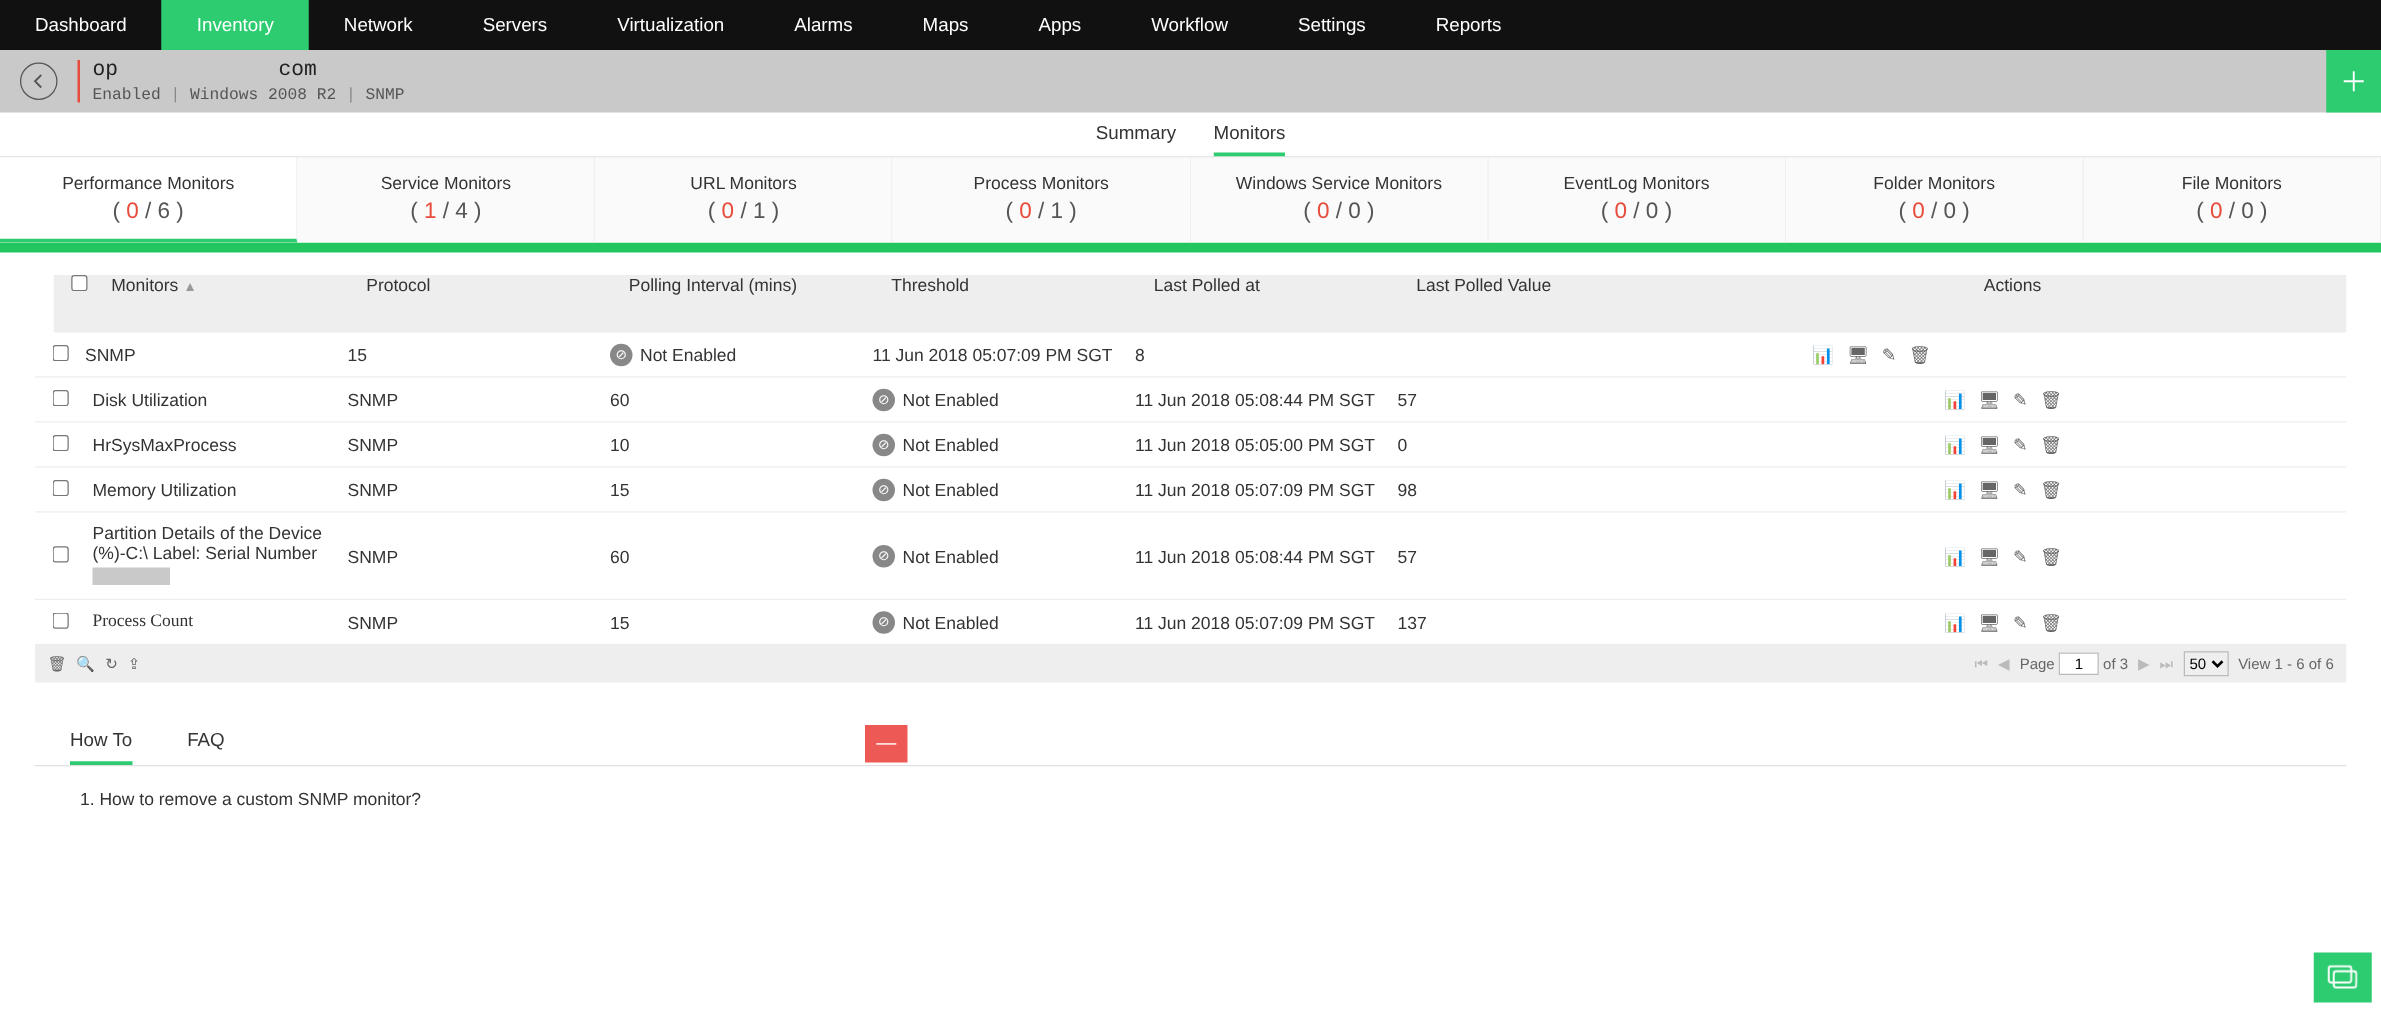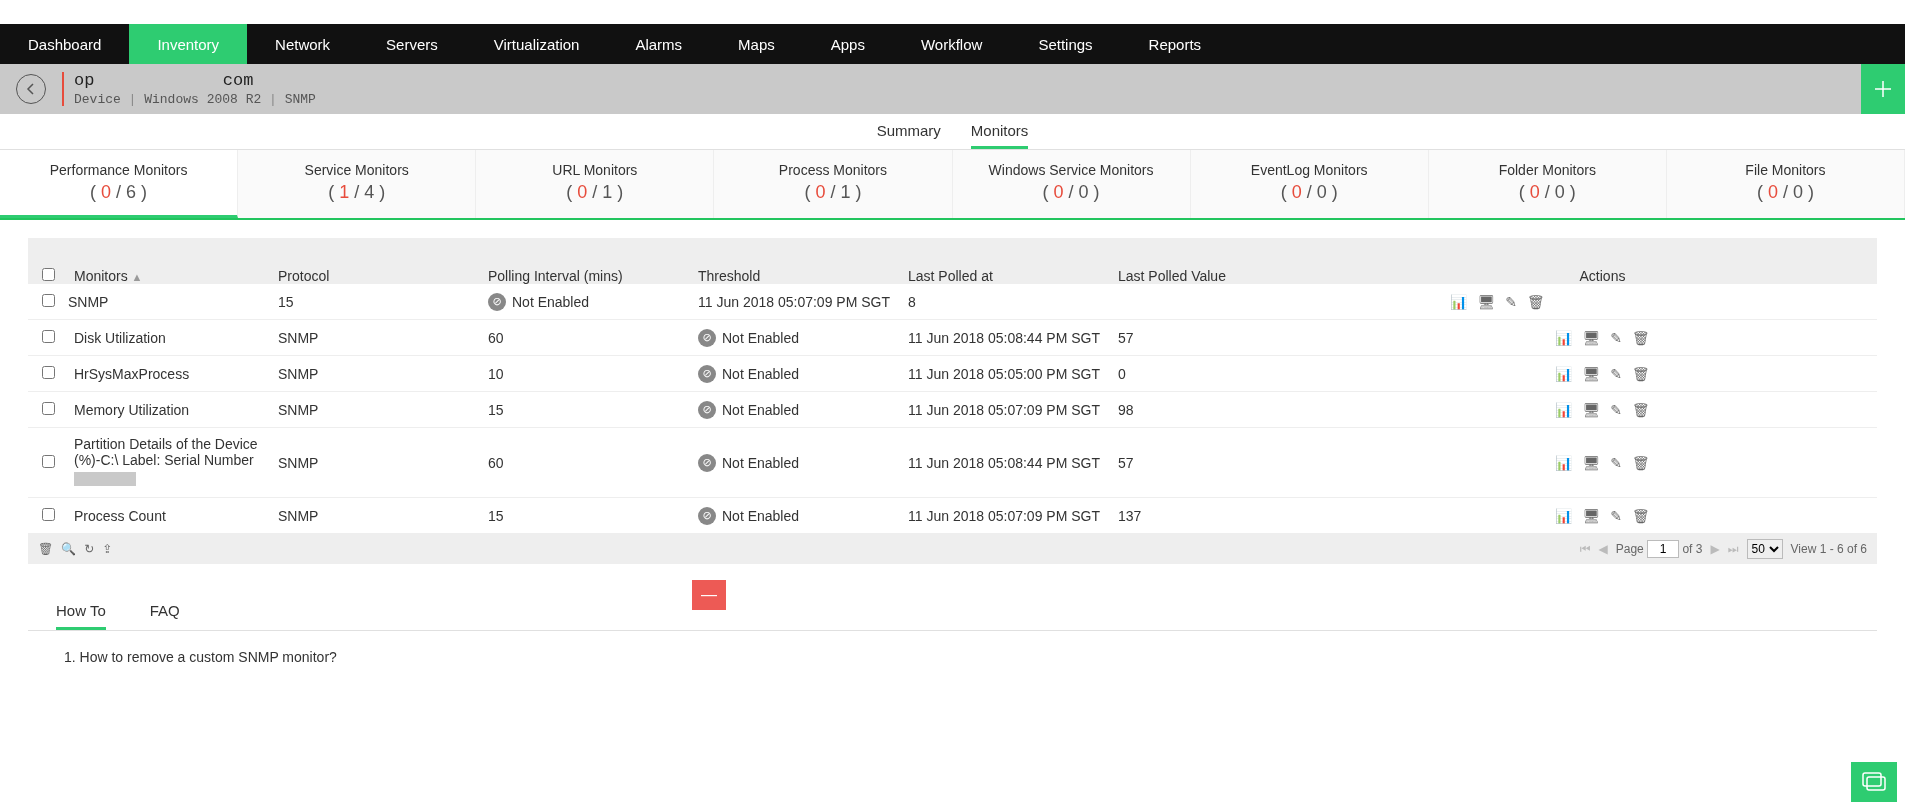--- a/index.html
+++ b/index.html
@@ -1,44 +1,44 @@
 <!DOCTYPE html>
 <html><head>
 <meta charset="utf-8">
 <style>
   * { box-sizing: border-box; margin: 0; padding: 0; }
   body { font-family: "Segoe UI", Arial, sans-serif; font-size: 14px; color: #333; background: #fff; width: 1905px; overflow-x:hidden;}
   
-  .topnav { background: #111; height: 40px; display: flex; align-items: stretch; margin-top: 24px; }
+  .topnav { background: #111; height: 40px; display: flex; align-items: stretch; }
   .topnav-item { color: #fff; padding: 0 28px; display:flex; align-items:center; font-size:15px; cursor:pointer;}
   .topnav-item.active { background: #2ecc71; color:#fff; }
 
   .subhead { background:#c9c9c9; height:50px; display:flex; align-items:center; position:relative;font-family:Liberation Mono, monospace; }
   .back-circle { width:30px; height:30px; border:1px solid #555; border-radius:50%; display:flex; align-items:center; justify-content:center; margin-left:16px; cursor:pointer;}
   .redbar { width:2px; height:34px; background:#e74c3c; margin: 0 10px 0 16px;}
   .subhead-title { font-size:17px; color:#222; }
   .subhead-bc { font-size:13px; color:#555; margin-top:2px;}
   .subhead-bc span::after{content:"  |  "; color:#888;}
   .subhead-bc span:last-child::after{content:"";}
   .plus-btn { position:absolute; right:0; top:0; width:44px; height:50px; background:#2ecc71; color:#fff; display:flex; align-items:center; justify-content:center; font-size:26px; cursor:pointer;}
 
   .page-tabs { display:flex; justify-content:center; gap:30px; border-bottom:1px solid #e0e0e0; height:34px; margin-top:2px;}
   .page-tab { font-size:15px; color:#333; padding-top:6px; cursor:pointer; border-bottom:3px solid transparent;}
   .page-tab.active { border-bottom-color:#2ecc71; }
 
-  .mon-tabs { display:flex; border-bottom:2px solid #22c55e;}
+  .mon-tabs { display:flex; border-bottom:8px solid #22c55e;}
   .mon-tab { flex:1; text-align:center; padding:12px 4px; border-right:1px solid #eee; background:#fff; cursor:pointer;}
   .mon-tab.active { border-bottom:3px solid #2ecc71; background:#fff;}
   .mon-tab:not(.active){ background:#fafafa;}
   .mon-tab .t1 { font-size:14px; color:#333; }
   .mon-tab .t2 { font-size:18px; color:#555; margin-top:4px;}
   .mon-tab .t2 .n1 { color:#e74c3c;}
 
   .grid-wrap { margin:18px 28px 0 28px; }
-  .grid-head { display:flex; align-items:flex-end; background:#eee; height:46px; font-size:14px; color:#333;}
+  .grid-head { display:flex; align-items:flex-start; background:#eee; height:46px; font-size:14px; color:#333;margin-left:15px;}
   .gh-chk { width:40px; text-align:center;}
   .col-mon { width:210px; padding-left:6px;}
   .col-proto { width:210px;}
   .col-poll { width:210px;}
   .col-thr { width:210px;}
   .col-lpa { width:210px;}
   .col-lpv { width:210px;}
   .col-act { flex:1; text-align:center;}
 
   .grid-row { display:flex; align-items:center; border-bottom:1px solid #eee; min-height:36px; font-size:14px;}
@@ -87,21 +87,21 @@
     <svg width="14" height="14" viewBox="0 0 14 14">
         <path d="M9 2 L4 7 L9 12" stroke="#555" stroke-width="1.5" fill="none"></path>
       </svg>
   </div>
   <div class="redbar"></div>
   <div>
     <div>
       <span class="subhead-title">op</span>
       <span class="subhead-title" style="margin-left:120px">com</span>
     </div>
-    <div class="subhead-bc" id="bc"><span>Device</span><span>Windows 2008 R2</span><span>SNMP</span></div>
+    <div class="subhead-bc" id="bc"><span>Enabled</span><span>Windows 2008 R2</span><span>SNMP</span></div>
   </div>
   <div class="plus-btn">
     <svg width="22" height="22" viewBox="0 0 22 22">
         <path d="M11 3v16M3 11h16" stroke="#fff" stroke-width="1.5"></path>
       </svg>
   </div>
 </div>
 
 <div class="page-tabs" id="ptabs">
     <div class="page-tab">Summary</div>
@@ -239,21 +239,21 @@
         <div class="col-lpv">57</div>
         <div class="col-act actions-cell">
           <span class="action-ico">📊</span>
           <span class="action-ico">🖥</span>
           <span class="action-ico">✎</span>
           <span class="action-ico">🗑</span>
         </div>
       </div>
       <div class="grid-row">
         <div class="gh-chk"><input type="checkbox" style=""></div>
-        <div class="col-mon" style="padding:8px 6px 8px 6px;">Process Count</div>
+        <div class="col-mon" style="padding:8px 6px 8px 6px;font-family:Liberation Serif, serif;">Process Count</div>
         <div class="col-proto">SNMP</div>
         <div class="col-poll">15</div>
         <div class="col-thr thr-cell">
           <span class="not-en-ico">⊘</span>
           <span>Not Enabled</span>
         </div>
         <div class="col-lpa">11 Jun 2018 05:07:09 PM SGT</div>
         <div class="col-lpv">137</div>
         <div class="col-act actions-cell">
           <span class="action-ico">📊</span>

